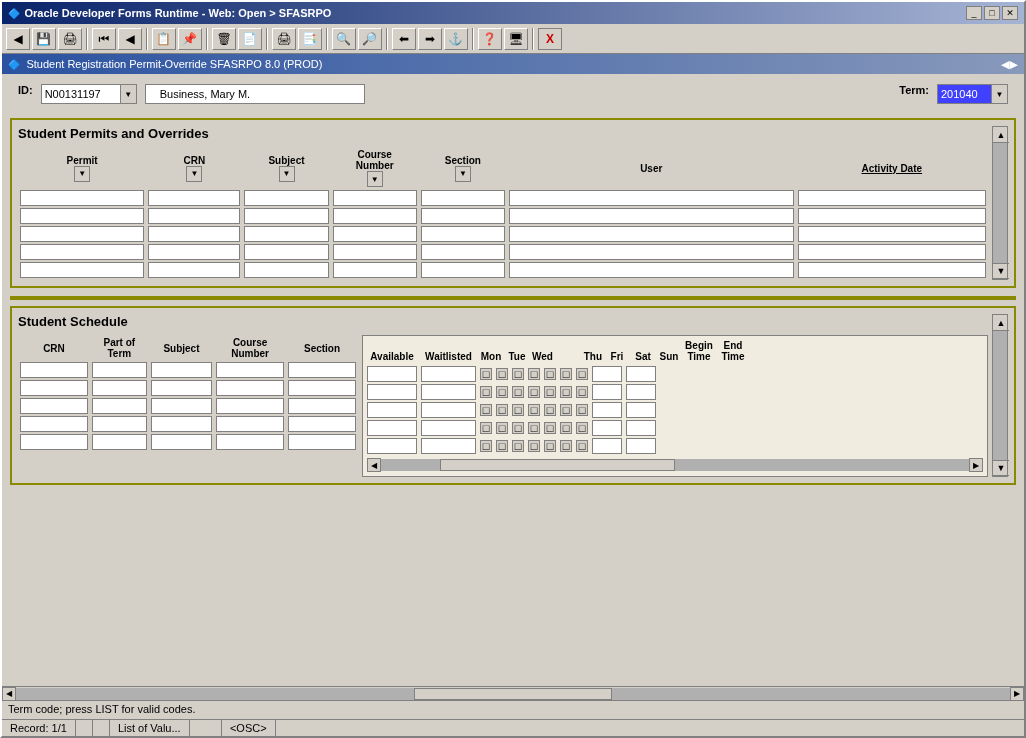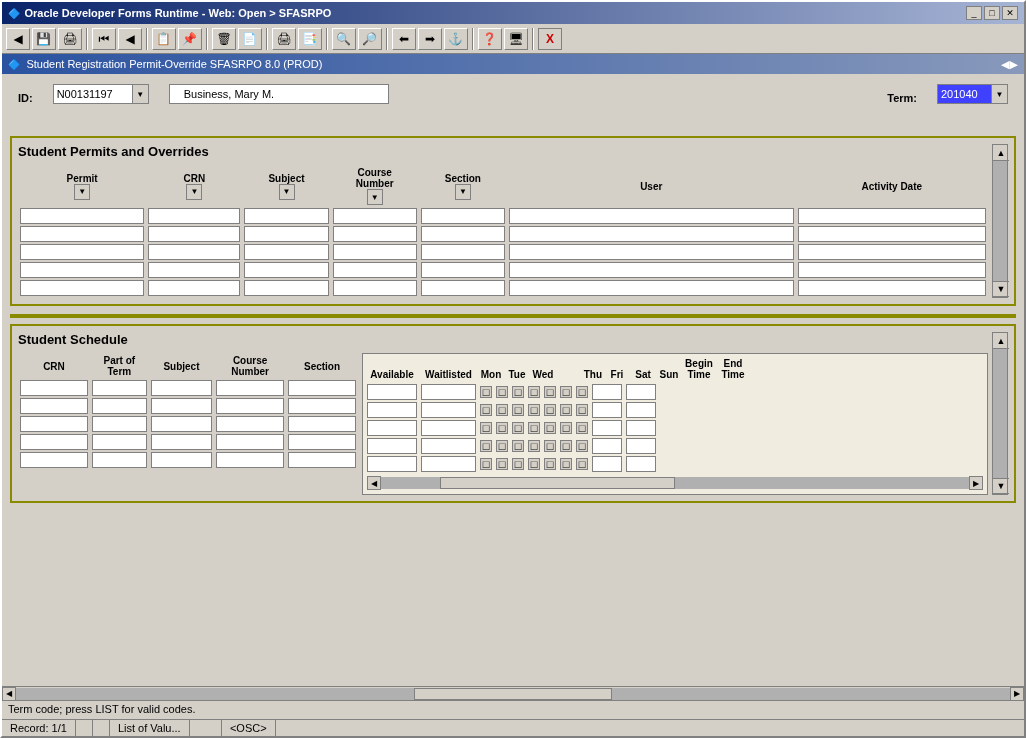--- a/index.html
+++ b/index.html
@@ -70,23 +70,23 @@
       font-size: 11px;
       height: 20px;
       display: flex;
       align-items: center;
       justify-content: space-between;
     }
 
     
     #id-term-row {
       display: flex;
-      align-items: flex-end;
-      gap: 20px;
-      margin-bottom: 28px;
+      align-items: flex-start;
+      gap: 8px;
+      margin-bottom: 10px;
       padding: 4px 8px;
     }
     .field-label { font-size: 11px; font-weight: bold; }
     .text-input {
       border: 1px solid #808080;
       background: white;
       height: 20px;
       padding: 1px 14px;
       font-size: 11px;
     }
@@ -427,21 +427,21 @@
                       <div class="col-dropdown-btn">▼</div>
                     </div>
                   </th>
                   <th style="width:55px;">
                     <div>Section</div>
                     <div class="col-dropdown">
                       <div class="col-dropdown-btn">▼</div>
                     </div>
                   </th>
                   <th style="width:180px;">User</th>
-                  <th style="width:120px;">Activity Date</th>
+                  <th style="width:120px;text-decoration:underline;">Activity Date</th>
                 </tr>
               </thead>
               <tbody id="permits-tbody">
 
                 <tr>
                   <td><input type="text" class="grid-cell-input" style=""></td>
                   <td><input type="text" class="grid-cell-input" style=""></td>
                   <td><input type="text" class="grid-cell-input" style=""></td>
                   <td><input type="text" class="grid-cell-input" style=""></td>
                   <td><input type="text" class="grid-cell-input" style=""></td>
@@ -555,21 +555,21 @@
               </div>
 
               <div class="schedule-right">
                 <div class="right-panel-inner">
 
                   <div class="right-panel-header" style="font-size:10px; font-weight:bold; display:flex; gap:4px; align-items:flex-end;">
                     <span style="width:50px; text-align:center;">Available</span>
                     <span style="width:55px; text-align:center;">Waitlisted</span>
                     <span style="width:22px; text-align:center;">Mon</span>
                     <span style="width:22px; text-align:center;">Tue</span>
-                    <span style="width:22px; text-align:center;">Wed</span>
+                    <span style="width:22px; ">Wed</span>
                     <span style="width:22px; text-align:right;margin-left:22px;">Thu</span>
                     <span style="width:22px; text-align:center;">Fri</span>
                     <span style="width:22px; text-align:center;">Sat</span>
                     <span style="width:22px; text-align:center;">Sun</span>
                     <span style="width:30px; text-align:center;">Begin<br>Time</span>
                     <span style="width:30px; text-align:center;">End<br>Time</span>
                   </div>
 
                   <div class="right-panel-row">
                     <input type="text" style="width: 50px; height: 16px; border: 1px solid rgb(128, 128, 128); background: white; font-size: 10px;">

